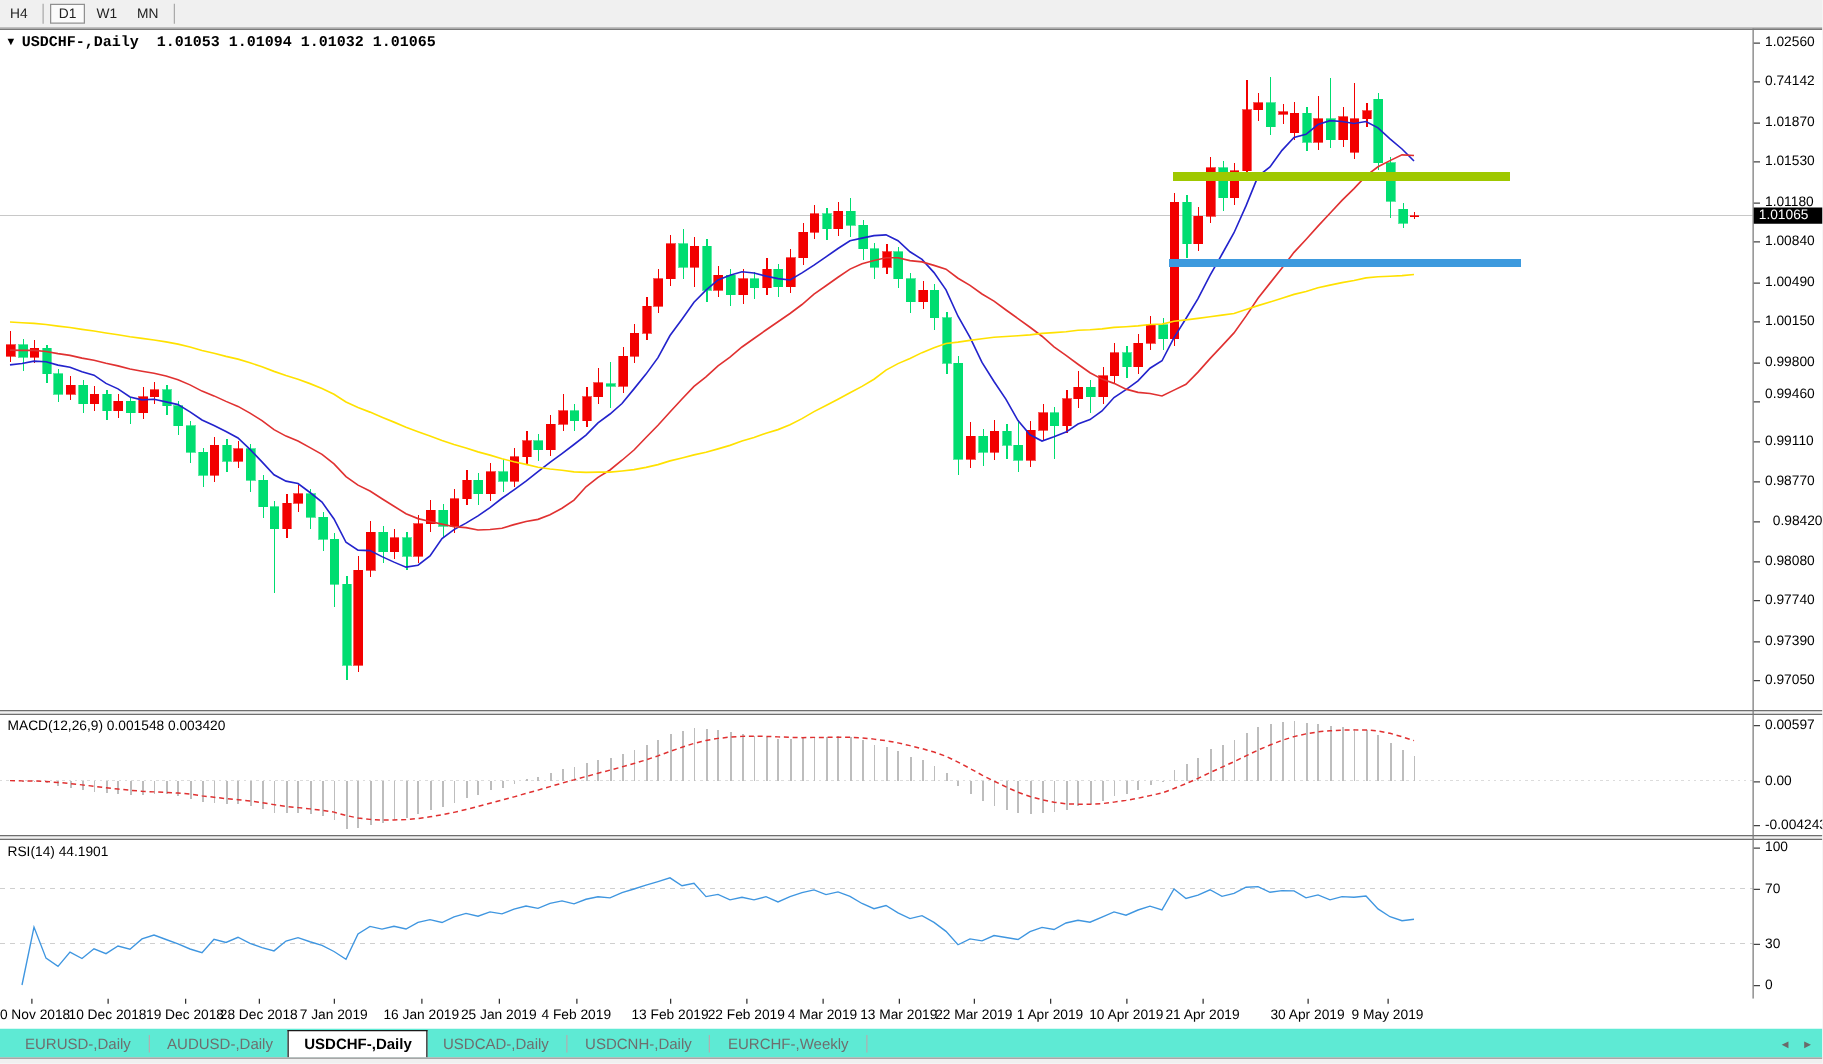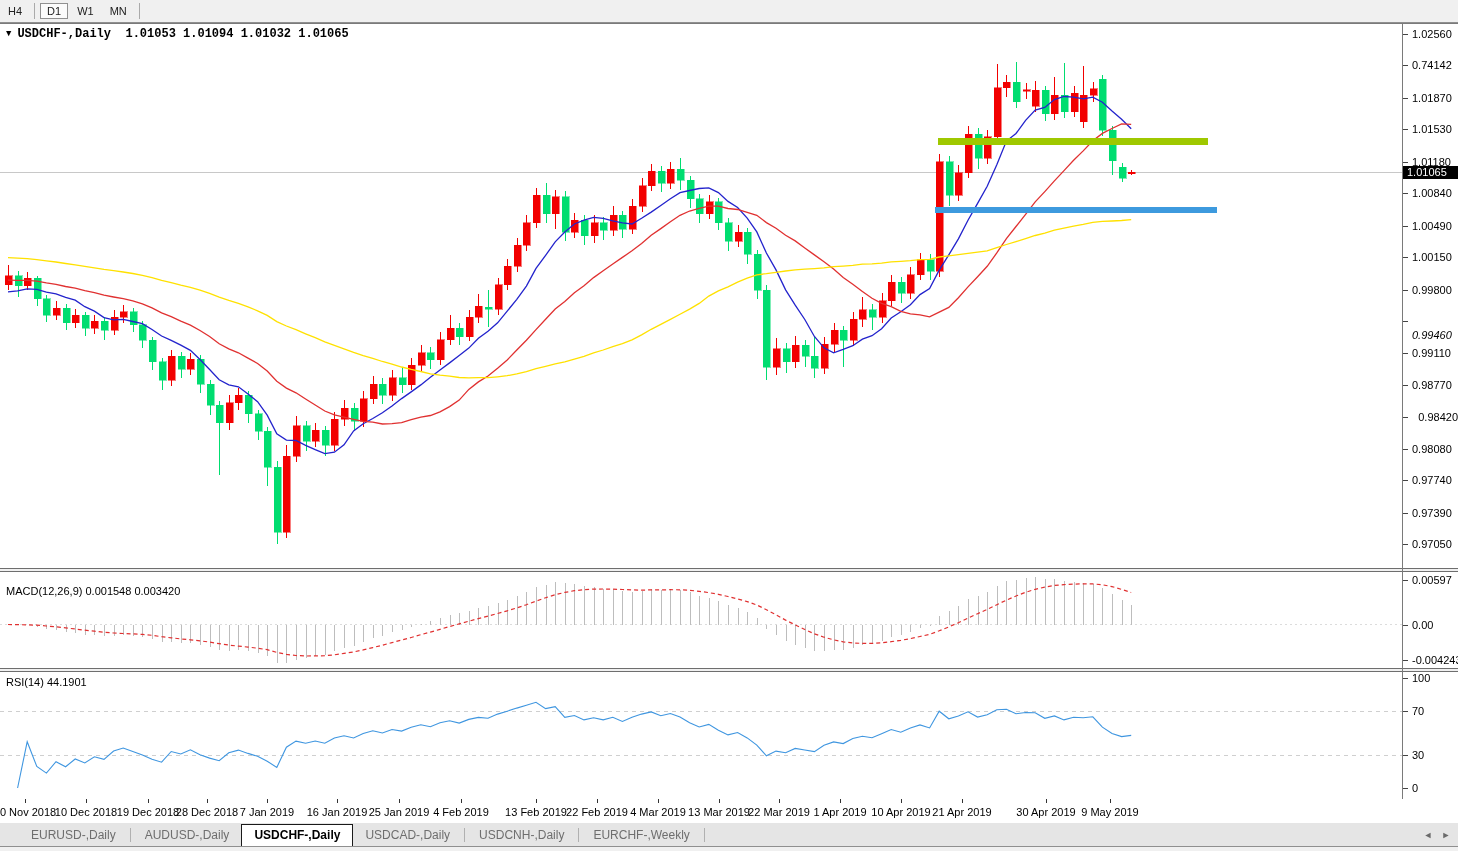--- a/index.html
+++ b/index.html
@@ -19,33 +19,33 @@
   #rsi-svg{top:672px;width:1402px;height:126px;}
   #main-top-border{position:absolute;left:0;top:23px;width:1458px;height:0;border-top:1px solid #7a7a7a;}
   .pane-sep{position:absolute;left:0;width:1458px;height:2px;background:#f0f0f0;
             border-top:1px solid #6e6e6e;border-bottom:1px solid #6e6e6e;}
   #sep1{top:568px;} #sep2{top:668px;}
   #axis-vline{position:absolute;left:1402px;top:23px;width:0;height:776px;border-left:1px solid #7a7a7a;}
   
   #chart-title{position:absolute;left:6px;top:27px;font-size:12px;font-weight:bold;white-space:nowrap;font-family:Liberation Mono, monospace;}
   #chart-title .caret{display:inline-block;margin-right:6px;font-size:9px;transform:translateY(-1px);}
   .pane-label{position:absolute;left:6px;font-size:11px;color:#000;white-space:nowrap;}
-  #macd-label{top:575px;margin-top:10px;} #rsi-label{top:676px;}
+  #macd-label{top:575px;} #rsi-label{top:676px;}
   
   .ax-label{position:absolute;left:1412px;width:46px;font-size:11px;color:#000;white-space:nowrap;}
   .ax-tick{position:absolute;left:1403px;width:5px;height:0;border-top:1px solid #444;}
   #price-tag{position:absolute;left:1403px;top:166px;width:55px;height:13px;background:#000;color:#fff;
              font-size:11px;line-height:13px;padding-left:4px;}
   
   #time-axis{position:absolute;left:0;top:799px;width:1458px;height:24px;background:#fff;}
   .t-tick{position:absolute;top:0;width:0;height:4px;border-left:1px solid #333;}
   .t-label{position:absolute;top:7px;font-size:11px;color:#000;white-space:nowrap;transform:translateX(-50%);}
   
-  #tabbar{position:absolute;left:0;top:823px;width:1458px;height:23px;background:#e5e5e5;
-          display:flex;align-items:center;padding-left:19px;box-sizing:border-box;}
+  #tabbar{position:absolute;left:0;top:823px;width:1458px;height:23px;background:#5eead4;
+          display:flex;align-items:center;padding-left:8px;box-sizing:border-box;}
   .tab{display:inline-block;padding:3px 12px;font-size:12px;color:#6e6e6e;white-space:nowrap;cursor:default;}
   .tab.active{background:#fff;color:#000;font-weight:bold;border:1px solid #1a1a1a;border-bottom:none;
               padding:3px 12px 4px 12px;}
   .tab-div{width:1px;height:14px;background:#b0b0b0;margin:0 2px;}
   #bottom-strip{position:absolute;left:0;top:846px;width:1458px;height:5px;background:#f0f0f0;
                 border-top:1px solid #8f8f8f;}
   .tab-arrow{position:absolute;top:828px;width:16px;height:14px;font-size:9px;color:#6a6a6a;
              text-align:center;line-height:14px;cursor:default;}
   #tab-arrow-left{left:1420px;} #tab-arrow-right{left:1438px;}
 </style>
@@ -476,21 +476,21 @@
       <div class="ax-label" style="top: 155.778px;">1.01180</div>
       <div class="ax-tick" style="top: 193.259px;"></div>
       <div class="ax-label" style="top: 187.259px;">1.00840</div>
       <div class="ax-tick" style="top: 225.667px;"></div>
       <div class="ax-label" style="top: 219.667px;">1.00490</div>
       <div class="ax-tick" style="top: 257.148px;"></div>
       <div class="ax-label" style="top: 251.148px;">1.00150</div>
       <div class="ax-tick" style="top: 289.556px;"></div>
       <div class="ax-label" style="top: 283.556px;">0.99800</div>
       <div class="ax-tick" style="top: 321.037px;"></div>
-      <div class="ax-label" style="top: 329px; font-style: italic;">0.99460</div>
+      <div class="ax-label" style="top: 309px;">0.99460</div>
       <div class="ax-tick" style="top: 353.444px;"></div>
       <div class="ax-label" style="top: 347.444px;">0.99110</div>
       <div class="ax-tick" style="top: 384.926px;"></div>
       <div class="ax-label" style="top: 378.926px;">0.98770</div>
       <div class="ax-tick" style="top: 417.333px;"></div>
       <div class="ax-label" style="top: 411.333px; text-align: right;">0.98420</div>
       <div class="ax-tick" style="top: 448.815px;"></div>
       <div class="ax-label" style="top: 442.815px;">0.98080</div>
       <div class="ax-tick" style="top: 480.296px;"></div>
       <div class="ax-label" style="top: 474.296px;">0.97740</div>

